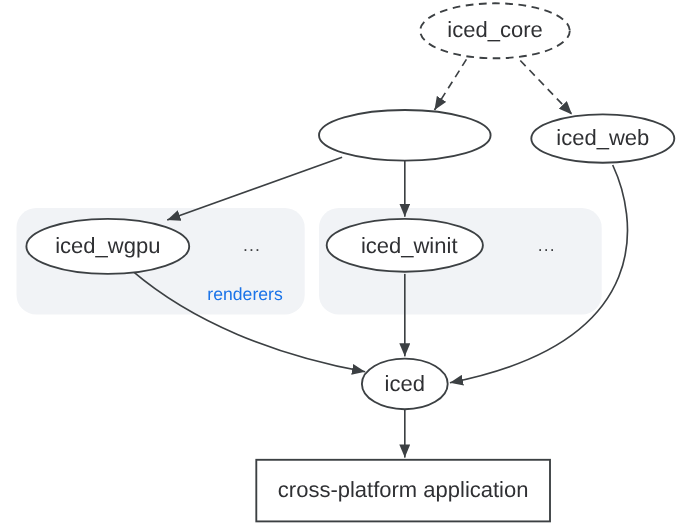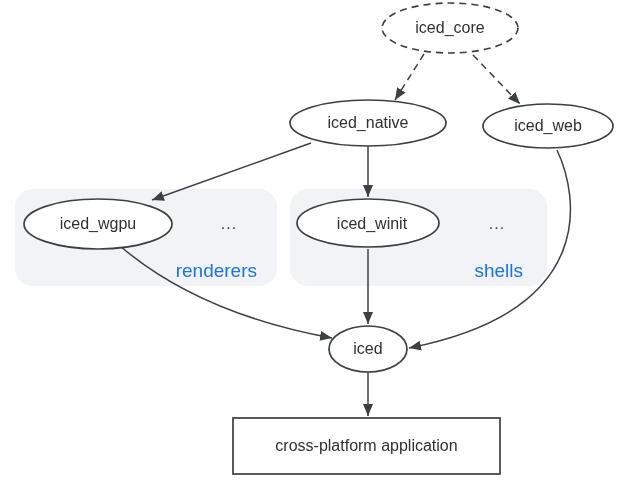--- a/index.html
+++ b/index.html
@@ -40,41 +40,41 @@
     stroke-width: 1.7;
   }
   .node-shape.dashed { stroke-dasharray: 7 5; }
 
   .lbl {
     position: absolute;
     display: flex;
     align-items: center;
     justify-content: center;
     color: #2f3033;
-    font-size: 16px;
+    font-size: 20px;
     line-height: 1;
     white-space: nowrap;
     pointer-events: none;
   }
   .lbl.core   { left: 382px; top: 4px;   width: 136px; height: 48px; }
   .lbl.native { left: 290px; top: 100px; width: 156px; height: 46px; }
   .lbl.web    { left: 483px; top: 104px; width: 130px; height: 44px; }
   .lbl.wgpu   { left: 24px;  top: 199px; width: 148px; height: 50px; }
   .lbl.winit  { left: 302px; top: 199px; width: 140px; height: 50px; }
   .lbl.iced   { left: 329px; top: 326px; width: 78px;  height: 46px; }
   .lbl.app    { left: 233px; top: 418px; width: 267px; height: 56px; }
 
   .lbl.dots { color: #3f4043; letter-spacing: 1px; font-size: 16px; }
   .lbl.dots-renderers { left: 200px; top: 199px; width: 58px; height: 50px; }
   .lbl.dots-shells    { left: 468px; top: 199px; width: 58px; height: 50px; }
 
   .group-label {
     position: absolute;
     color: #1a73e8;
-    font-size: 19px;
+    font-size: 16px;
     line-height: 1;
     text-align: right;
     box-sizing: border-box;
     pointer-events: none;
   }
   .group-label.renderers { left: 15px;  top: 261px; width: 262px; padding-right: 20px; }
   .group-label.shells    { left: 290px; top: 261px; width: 257px; padding-right: 24px; }
 </style>
 </head>
 <body>
@@ -107,26 +107,24 @@
       <ellipse class="node-shape" cx="368" cy="123" rx="78" ry="23"></ellipse>
       <ellipse class="node-shape" cx="548" cy="126" rx="65" ry="22"></ellipse>
       <ellipse class="node-shape" cx="98" cy="224" rx="74" ry="25"></ellipse>
       <ellipse class="node-shape" cx="368" cy="223" rx="71" ry="24"></ellipse>
       <ellipse class="node-shape" cx="368" cy="349" rx="39" ry="23"></ellipse>
       <rect class="node-shape" x="233" y="418" width="267" height="56"></rect>
     </g>
   </svg>
 
   <div class="lbl core">iced_core</div>
-  <div class="lbl native">iced_native</div>
   <div class="lbl wgpu">iced_wgpu</div>
   <div class="lbl web">iced_web</div>
   <div class="lbl winit">iced_winit</div>
   <div class="lbl app">cross-platform application</div>
   <div class="lbl iced">iced</div>
 
   <div class="lbl dots dots-renderers">...</div>
   <div class="lbl dots dots-shells">...</div>
 
   <div class="group-label renderers">renderers</div>
-  <div class="group-label shells">shells</div>
 
 </div>
 
 </body></html>

